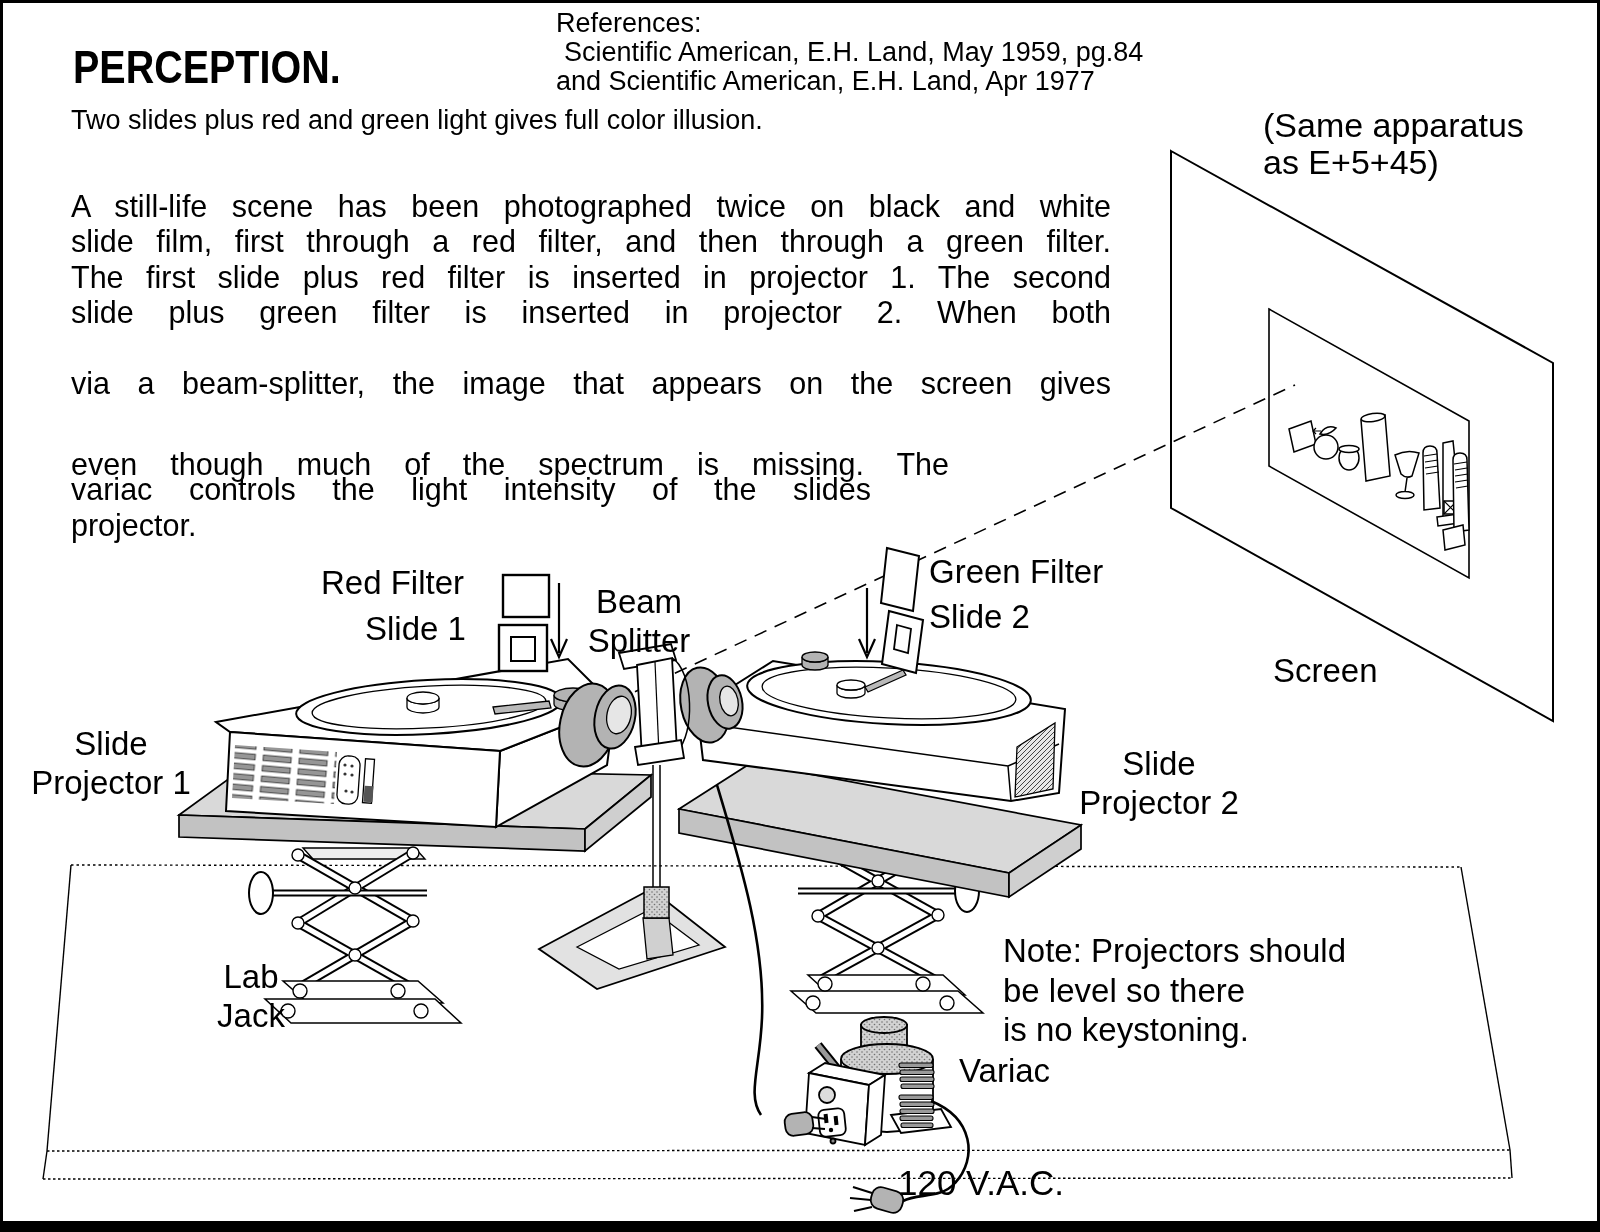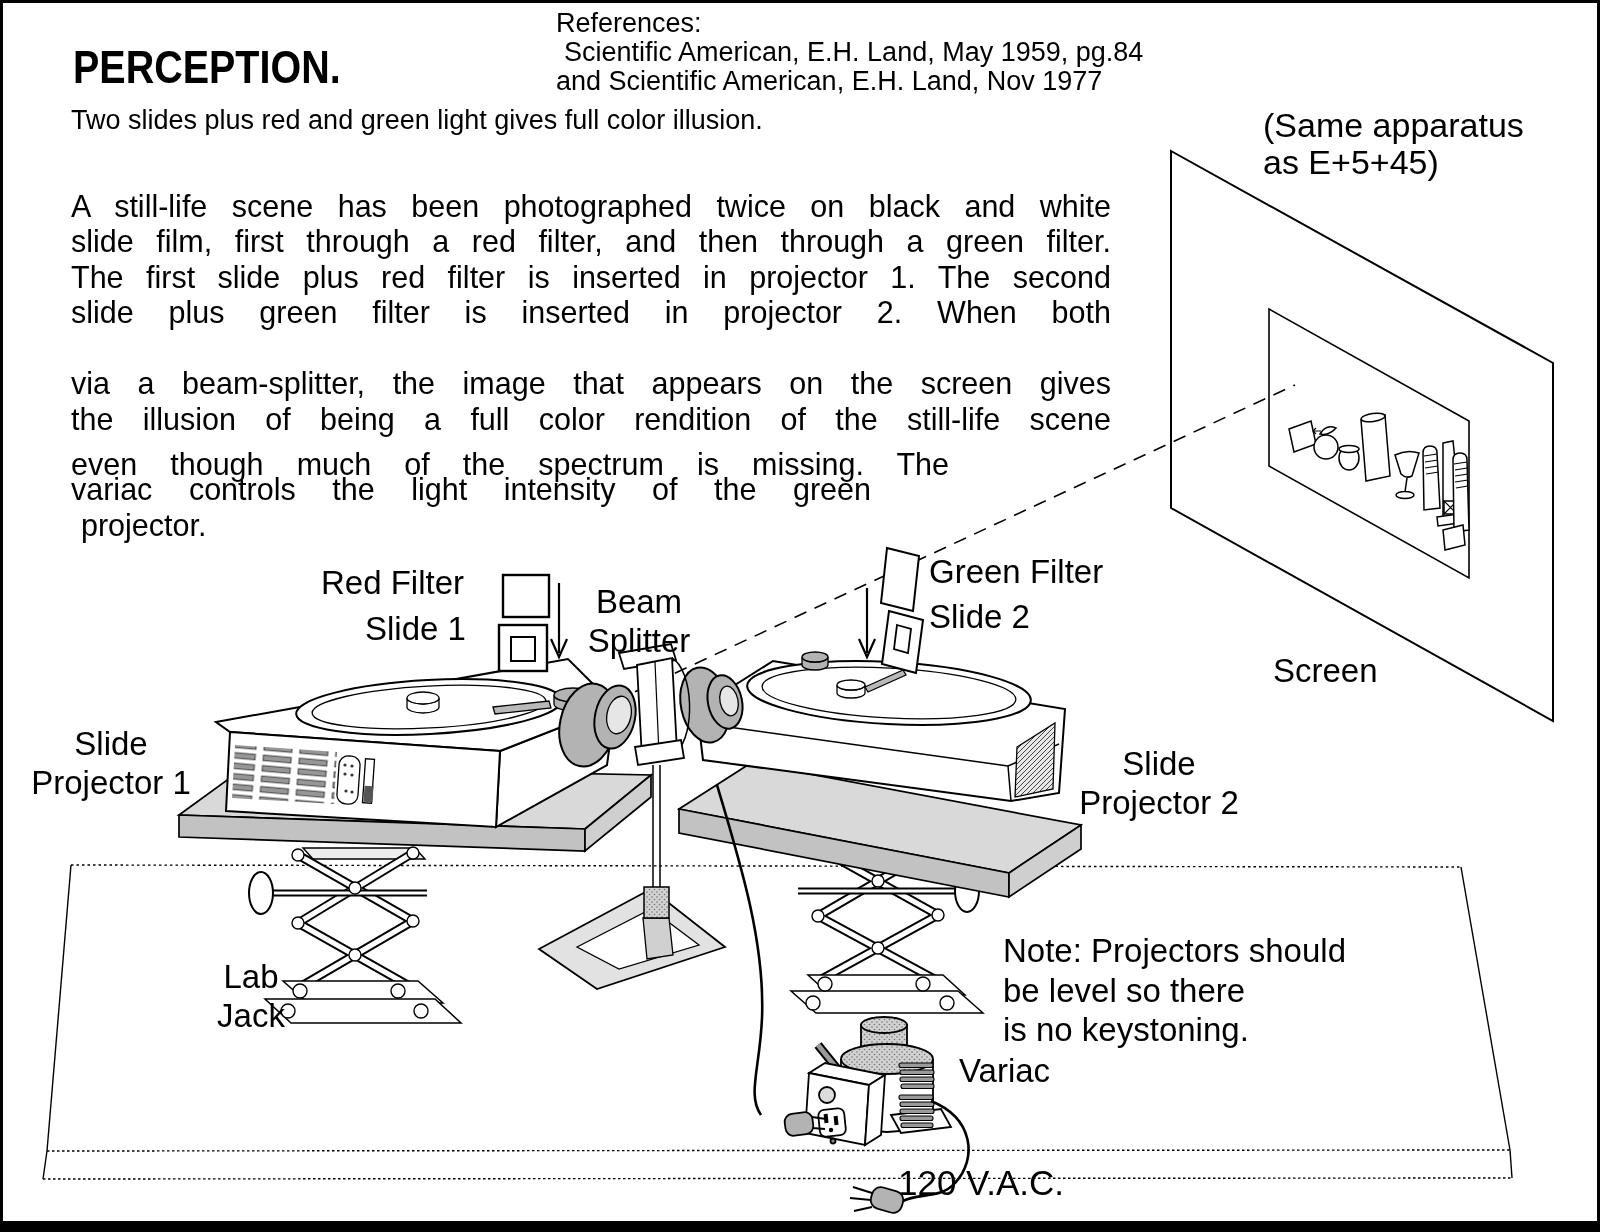--- a/index.html
+++ b/index.html
@@ -281,36 +281,35 @@
     <g stroke="#000" stroke-width="2.2" fill="none">
       <line x1="864" y1="585" x2="864" y2="650"></line>
       <polyline points="856,636 864,654 872,636"></polyline>
     </g>
   </svg>
 
   <div class="t title" style="left:70px;top:36px;">PERCEPTION.</div>
 
   <div class="t refs" style="left:553px;top:6px;">References:</div>
   <div class="t refs" style="left:553px;top:35px;margin-left:8px;">Scientific American, E.H. Land, May 1959, pg.84</div>
-  <div class="t refs" style="left:553px;top:64px;">and Scientific American, E.H. Land, Nov 1977</div>
+  <div class="t refs" style="left:553px;top:64px;">and Scientific American, E.H. Land, Apr 1977</div>
 
   <div class="t app" style="left:1260px;top:104px;">(Same apparatus
 as E+5+45)</div>
 
   <div class="t sub" style="left:68px;top:102px;">Two slides plus red and green light gives full color illusion.</div>
 
   <div class="t pline" style="left:68px;top:186px;width:1040px;">A still-life scene has been photographed twice on black and white</div>
   <div class="t pline" style="left:68px;top:221px;width:1040px;">slide film, first through a red filter, and then through a green filter.</div>
   <div class="t pline" style="left:68px;top:257px;width:1040px;">The first slide plus red filter is inserted in projector 1.  The second</div>
   <div class="t pline" style="left:68px;top:292px;width:1040px;">slide plus green filter is inserted in projector 2. When both</div>
   <div class="t pline" style="left:68px;top:363px;width:1040px;">via a beam-splitter, the image that appears on the screen gives</div>
-  <div class="t pline" style="left:68px;top:399px;width:1040px;">the illusion of being a full color rendition of the still-life scene</div>
   <div class="t pline" style="left:68px;top:434px;width:878px;margin-top:10px;">even though much of the spectrum is missing.  The</div>
-  <div class="t pline" style="left:68px;top:469px;width:800px;">variac controls the light intensity of the green</div>
-  <div class="t pline last" style="left:68px;top:505px;width:800px;margin-left:10px;">projector.</div>
+  <div class="t pline" style="left:68px;top:469px;width:800px;">variac controls the light intensity of the slides</div>
+  <div class="t pline last" style="left:68px;top:505px;width:800px;">projector.</div>
 
   <div class="t lab" style="left:318px;top:560px;text-align:right;">Red Filter</div>
   <div class="t lab" style="left:362px;top:606px;">Slide 1</div>
   <div class="t lab ctr" style="left:556px;top:551px;width:160px;">Beam
 Splitter</div>
   <div class="t lab" style="left:926px;top:549px;">Green Filter</div>
   <div class="t lab" style="left:926px;top:594px;">Slide 2</div>
   <div class="t lab ctr" style="left:8px;top:693px;width:200px;">Slide
 Projector 1</div>
   <div class="t lab ctr" style="left:1056px;top:713px;width:200px;">Slide

